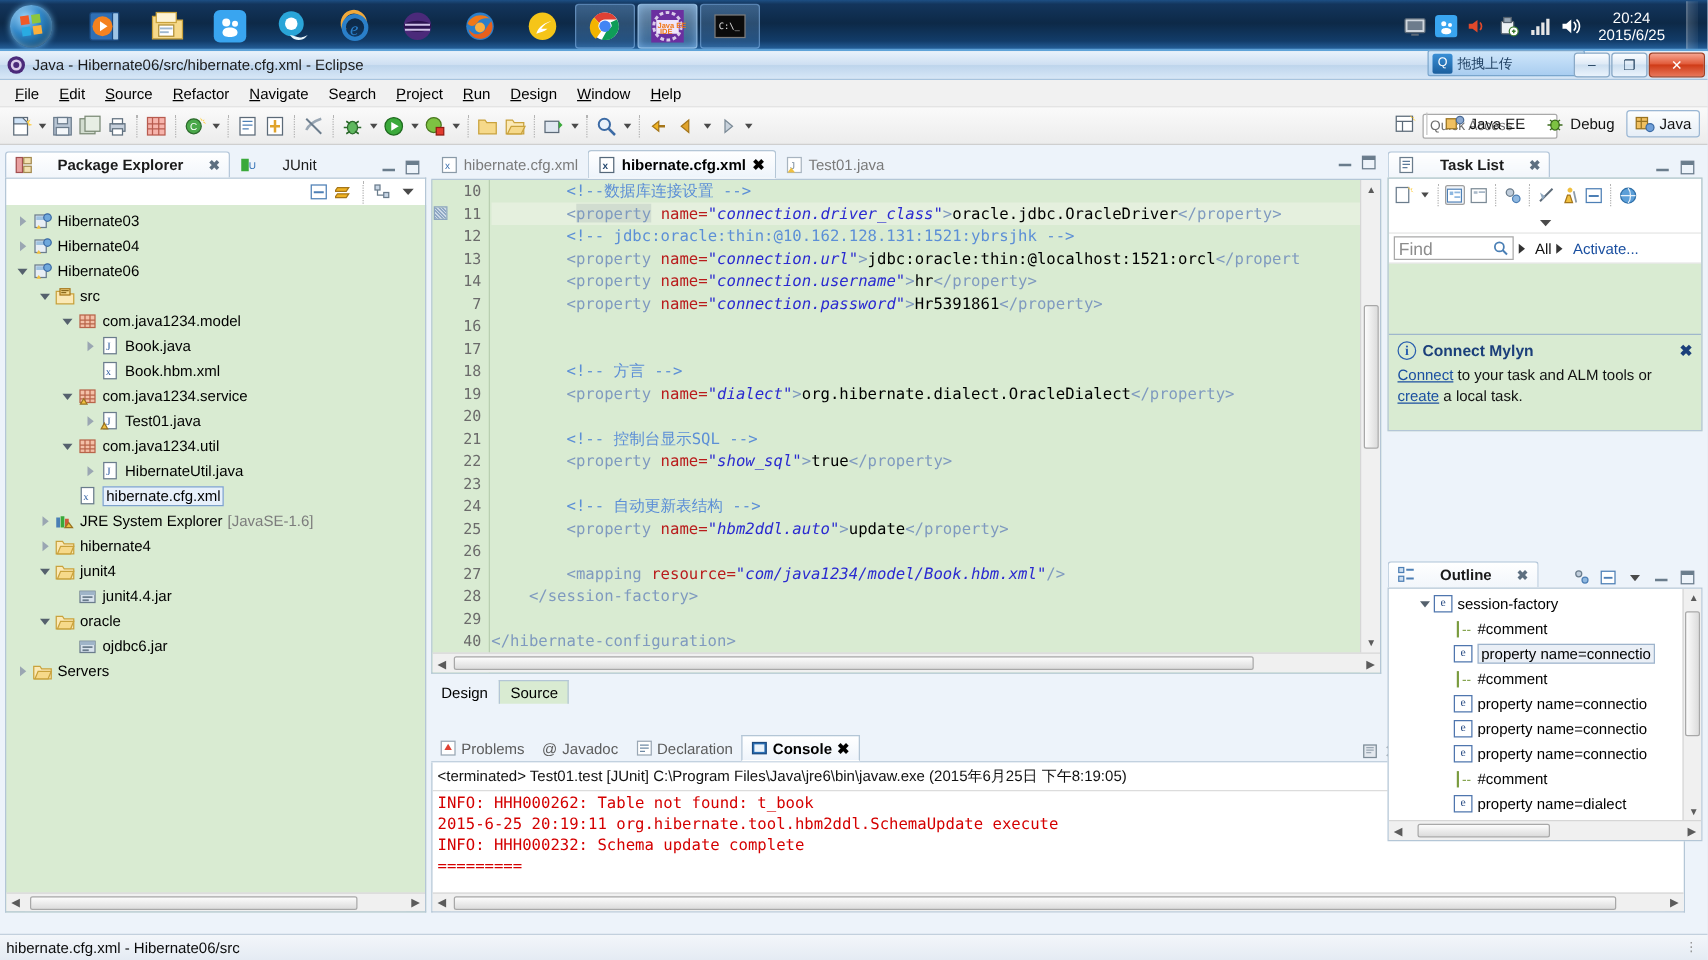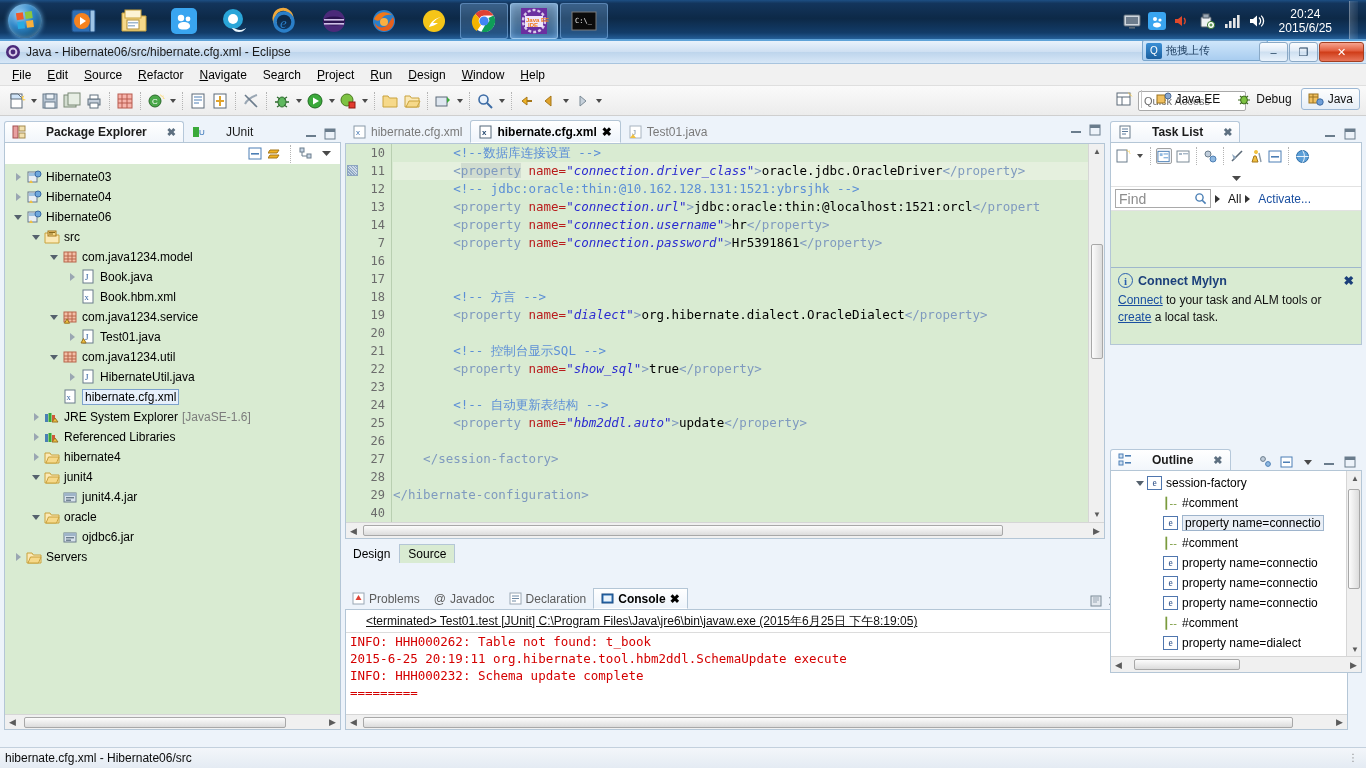--- a/index.html
+++ b/index.html
@@ -317,23 +317,22 @@
     background: linear-gradient(to bottom,#ffffff,#eef4fb);
     border: 1px solid #b4c6d6; border-bottom: 1px solid #fff;
     color: #000; font-weight: bold; justify-content: center;
   }
   #console-tools { position: absolute; right: 2px; top: 2px; display: flex; align-items: center; gap: 2px; }
   #console-body {
     height: 120px; background: #fff; border: 1px solid #b4c6d6; border-top: none;
     position: relative; overflow: hidden;
   }
   #console-header {
-    font-size: 12px; color: #111; padding: 3px 6px 2px 20px; white-space: nowrap;
+    font-size: 12px; color: #111; padding: 3px 6px 2px 4px; white-space: nowrap;
     border-bottom: 1px solid #dcdcdc;
-    text-decoration: underline;
   }
   .conline {
     font-family: "DejaVu Sans Mono", monospace; font-size: 12.5px;
     color: #d40000; padding-left: 4px; height: 17px; line-height: 17px; white-space: pre;
   }
   #console-hscroll {
     position:absolute; left:0; bottom:0; height:15px; width:100%;
     background:#f0f0f0; border-top:1px solid #d6d6d6; display:flex; align-items:center;
   }
 
@@ -951,32 +950,20 @@
                 <path d="M11 9l3 4h-6z" fill="#f0c040" stroke="#9a7320"></path>
               </svg>
             </span>
             <span class="tlabel">JRE System Explorer</span>
             <span class="tdim" style="margin-left: 4px;">[JavaSE-1.6]</span>
           </div>
           <div class="trow" style="padding-left: 24px;">
             <span class="twist closed"></span>
             <span class="ticon">
               <svg width="16" height="16" viewBox="0 0 16 16">
-                <rect x="1" y="5" width="3" height="8" fill="#4a7fb5"></rect>
-                <rect x="4.5" y="4" width="3" height="9" fill="#3aa93a"></rect>
-                <rect x="8" y="6" width="3" height="7" fill="#d05a3a"></rect>
-                <path d="M11 9l3 4h-6z" fill="#f0c040" stroke="#9a7320"></path>
-              </svg>
-            </span>
-            <span class="tlabel">Referenced Libraries</span>
-          </div>
-          <div class="trow" style="padding-left: 24px;">
-            <span class="twist closed"></span>
-            <span class="ticon">
-              <svg width="16" height="16" viewBox="0 0 16 16">
                 <path d="M1 4h5l1.3 2H15v8H1z" fill="#fbe9b6" stroke="#c9a23c"></path>
                 <path d="M2 14l2.5-6H15l-2.5 6z" fill="#f6d98a" stroke="#c9a23c"></path>
               </svg>
             </span>
             <span class="tlabel">hibernate4</span>
           </div>
           <div class="trow" style="padding-left: 24px;">
             <span class="twist open"></span>
             <span class="ticon">
               <svg width="16" height="16" viewBox="0 0 16 16">
@@ -1119,20 +1106,21 @@
             <div class="cline">&nbsp;</div>
             <div class="cline"><span class="txt">        </span><span class="cmt">&lt;!-- 方言 --&gt;</span></div>
             <div class="cline"><span class="txt">        </span><span class="tag">&lt;property </span><span class="attr">name=</span><span class="val">"dialect"</span><span class="tag">&gt;</span><span class="txt">org.hibernate.dialect.OracleDialect</span><span class="tag">&lt;/property&gt;</span></div>
             <div class="cline">&nbsp;</div>
             <div class="cline"><span class="txt">        </span><span class="cmt">&lt;!-- 控制台显示SQL --&gt;</span></div>
             <div class="cline"><span class="txt">        </span><span class="tag">&lt;property </span><span class="attr">name=</span><span class="val">"show_sql"</span><span class="tag">&gt;</span><span class="txt">true</span><span class="tag">&lt;/property&gt;</span></div>
             <div class="cline">&nbsp;</div>
             <div class="cline"><span class="txt">        </span><span class="cmt">&lt;!-- 自动更新表结构 --&gt;</span></div>
             <div class="cline"><span class="txt">        </span><span class="tag">&lt;property </span><span class="attr">name=</span><span class="val">"hbm2ddl.auto"</span><span class="tag">&gt;</span><span class="txt">update</span><span class="tag">&lt;/property&gt;</span></div>
             <div class="cline">&nbsp;</div>
+            <div class="cline"><span class="txt">        </span><span class="tag">&lt;mapping </span><span class="attr">resource=</span><span class="val">"com/java1234/model/Book.hbm.xml"</span><span class="tag">/&gt;</span></div>
             <div class="cline"><span class="txt">    </span><span class="tag">&lt;/session-factory&gt;</span></div>
             <div class="cline">&nbsp;</div>
             <div class="cline"><span class="tag">&lt;/hibernate-configuration&gt;</span></div>
           </div>
         <div id="code-vscroll">
           <div class="vs-arrow">▲</div>
           <div class="vs-thumb" style="top:100px; height:115px;"></div>
           <div class="vs-arrow" style="position:absolute; bottom:16px;">▼</div>
         </div>
         <div id="code-hscroll">

